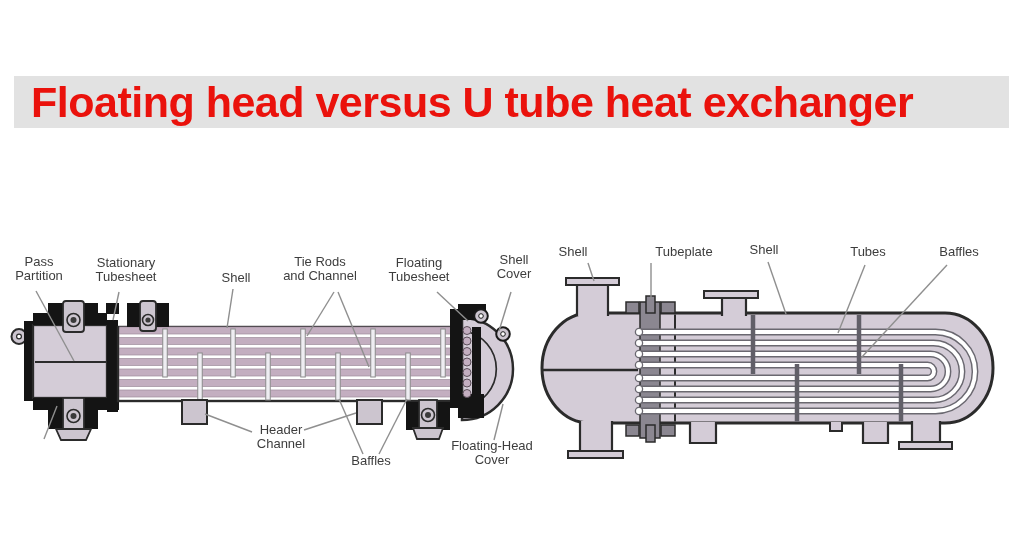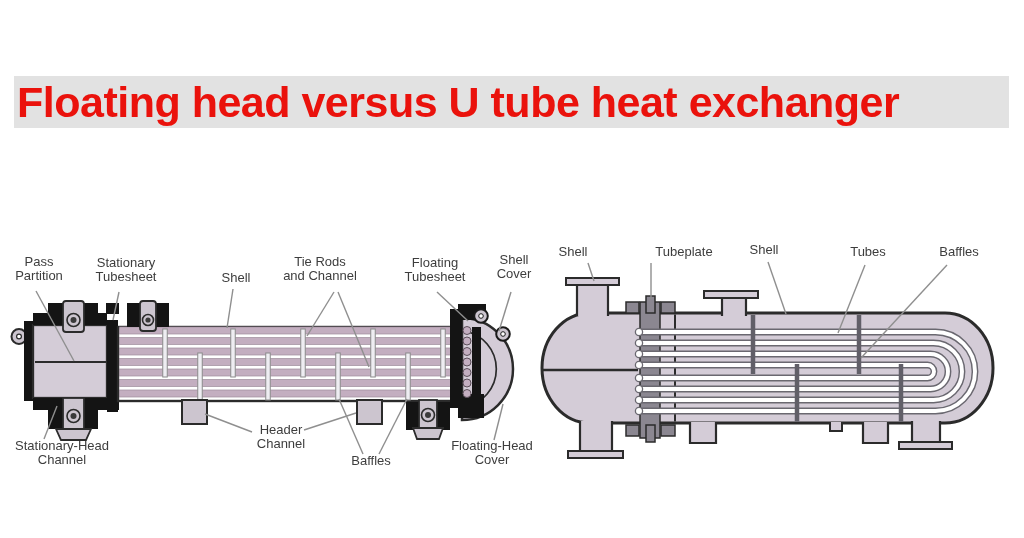--- a/index.html
+++ b/index.html
@@ -7,21 +7,21 @@
     --outline:#2b2b2b; --black-metal:#141414; --vessel-fill:#d4ccd7;
     --tube-pink:#c3aec0; --metal-gray:#8b8791; --nozzle-gray:#ccc5cf;
     --leader-line:#8f8f8f;
   }
   html,body{margin:0;padding:0;background:#fff;}
   .canvas{position:relative;width:1024px;height:538px;background:#fff;overflow:hidden;
           font-family:"Liberation Sans",sans-serif;}
   .title-bar{position:absolute;left:14px;top:76px;width:995px;height:52px;
              background:var(--title-bg);display:flex;align-items:center;}
   .title-bar span{font-size:43px;font-weight:700;letter-spacing:-0.5px;white-space:nowrap;
-                  color:var(--title-text);padding-left:3px;line-height:1;}
+                  color:var(--title-text);padding-left:17px;line-height:1;}
   svg.diagram{position:absolute;left:0;top:0;}
   .lbl{position:absolute;transform:translateX(-50%);text-align:center;
        font-size:13px;line-height:14px;color:var(--label-text);white-space:nowrap;}
   .lbl span{display:block;}
   .lbl span:empty{display:none;}
   
   .f-blk{fill:var(--black-metal);}
   .f-vessel{fill:var(--vessel-fill);}
   .f-gray{fill:var(--nozzle-gray);}
   .f-metal{fill:var(--metal-gray);}
@@ -267,32 +267,28 @@
     <span>Stationary</span>
     <span>Tubesheet</span>
   </div>
   <div class="lbl" style="left:236px;top:271px">
     <span>Shell</span>
   </div>
   <div class="lbl" style="left:320px;top:255px">
     <span>Tie Rods</span>
     <span>and Channel</span>
   </div>
-  <div class="lbl" style="left:435px;top:256px">
+  <div class="lbl" style="left:419px;top:256px">
     <span>Floating</span>
     <span>Tubesheet</span>
   </div>
   <div class="lbl" style="left:514px;top:253px">
     <span>Shell</span>
     <span>Cover</span>
   </div>
-  <div class="lbl" style="left:62px;top:439px">
-    <span>Stationary-Head</span>
-    <span>Channel</span>
-  </div>
   <div class="lbl" style="left:281px;top:423px">
     <span>Header</span>
     <span>Channel</span>
   </div>
   <div class="lbl" style="left:371px;top:454px">
     <span>Baffles</span>
   </div>
   <div class="lbl" style="left:492px;top:439px">
     <span>Floating-Head</span>
     <span>Cover</span>

